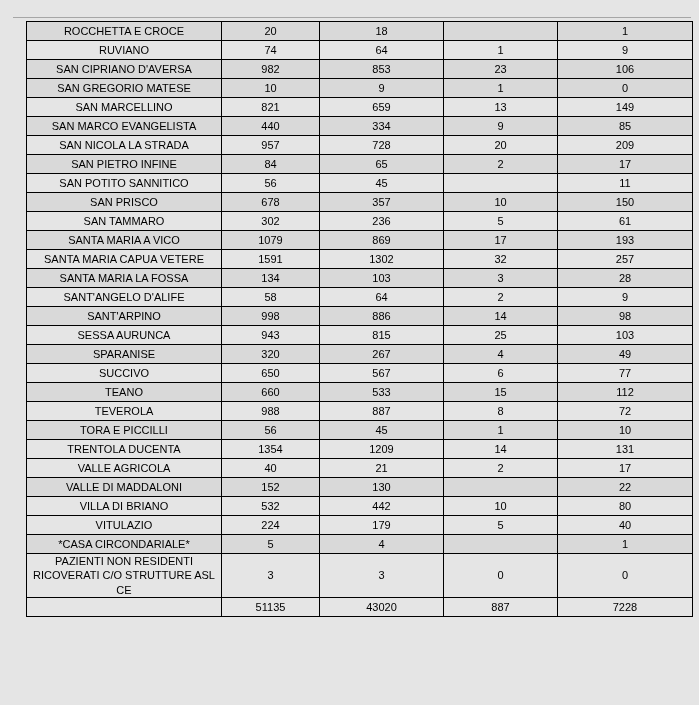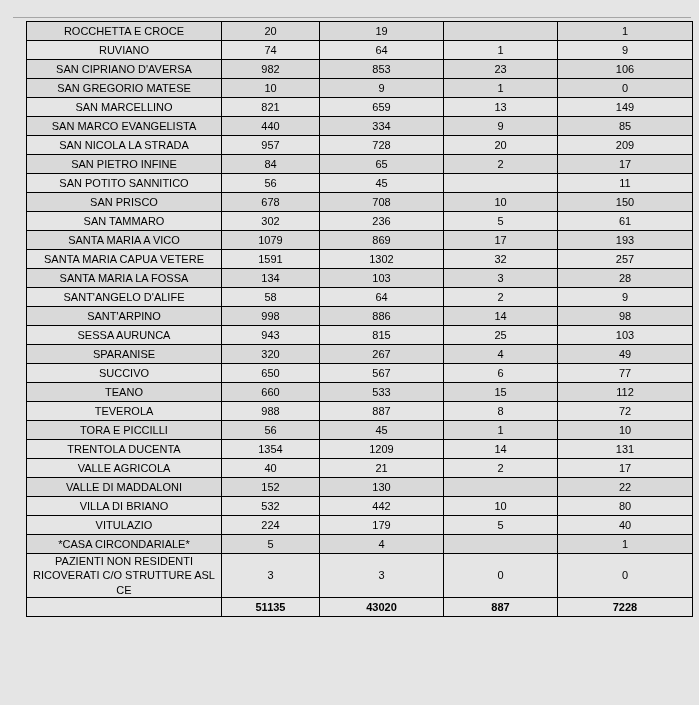--- a/index.html
+++ b/index.html
@@ -38,41 +38,41 @@
     vertical-align: middle;
     font-size: 11px;
     line-height: 1.3;
     height: 18px;
     padding: 0 3px;
     color: #000000;
     overflow: hidden;
     word-wrap: break-word;
   }
   tr.shaded td { background: #d9d9d9; }
-  tr.totals td { font-weight: bold; }
+  tr.totals td { font-weight: normal; }
 </style>
 </head>
 <body>
 
 <div class="page">
   <div class="cropped-row-line"></div>
 
   <table class="data-table">
     <colgroup>
       <col style="width:195px">
       <col style="width:98px">
       <col style="width:124px">
       <col style="width:114px">
       <col style="width:135px">
     </colgroup>
     <tbody>
         <tr class="shaded">
     <td>ROCCHETTA E CROCE</td>
     <td>20</td>
-    <td>19</td>
+    <td>18</td>
     <td></td>
     <td>1</td>
   </tr>
         <tr>
     <td>RUVIANO</td>
     <td>74</td>
     <td>64</td>
     <td>1</td>
     <td>9</td>
   </tr>
@@ -121,21 +121,21 @@
         <tr>
     <td>SAN POTITO SANNITICO</td>
     <td>56</td>
     <td>45</td>
     <td></td>
     <td>11</td>
   </tr>
         <tr class="shaded">
     <td>SAN PRISCO</td>
     <td>678</td>
-    <td>708</td>
+    <td>357</td>
     <td>10</td>
     <td>150</td>
   </tr>
         <tr>
     <td>SAN TAMMARO</td>
     <td>302</td>
     <td>236</td>
     <td>5</td>
     <td>61</td>
   </tr>

